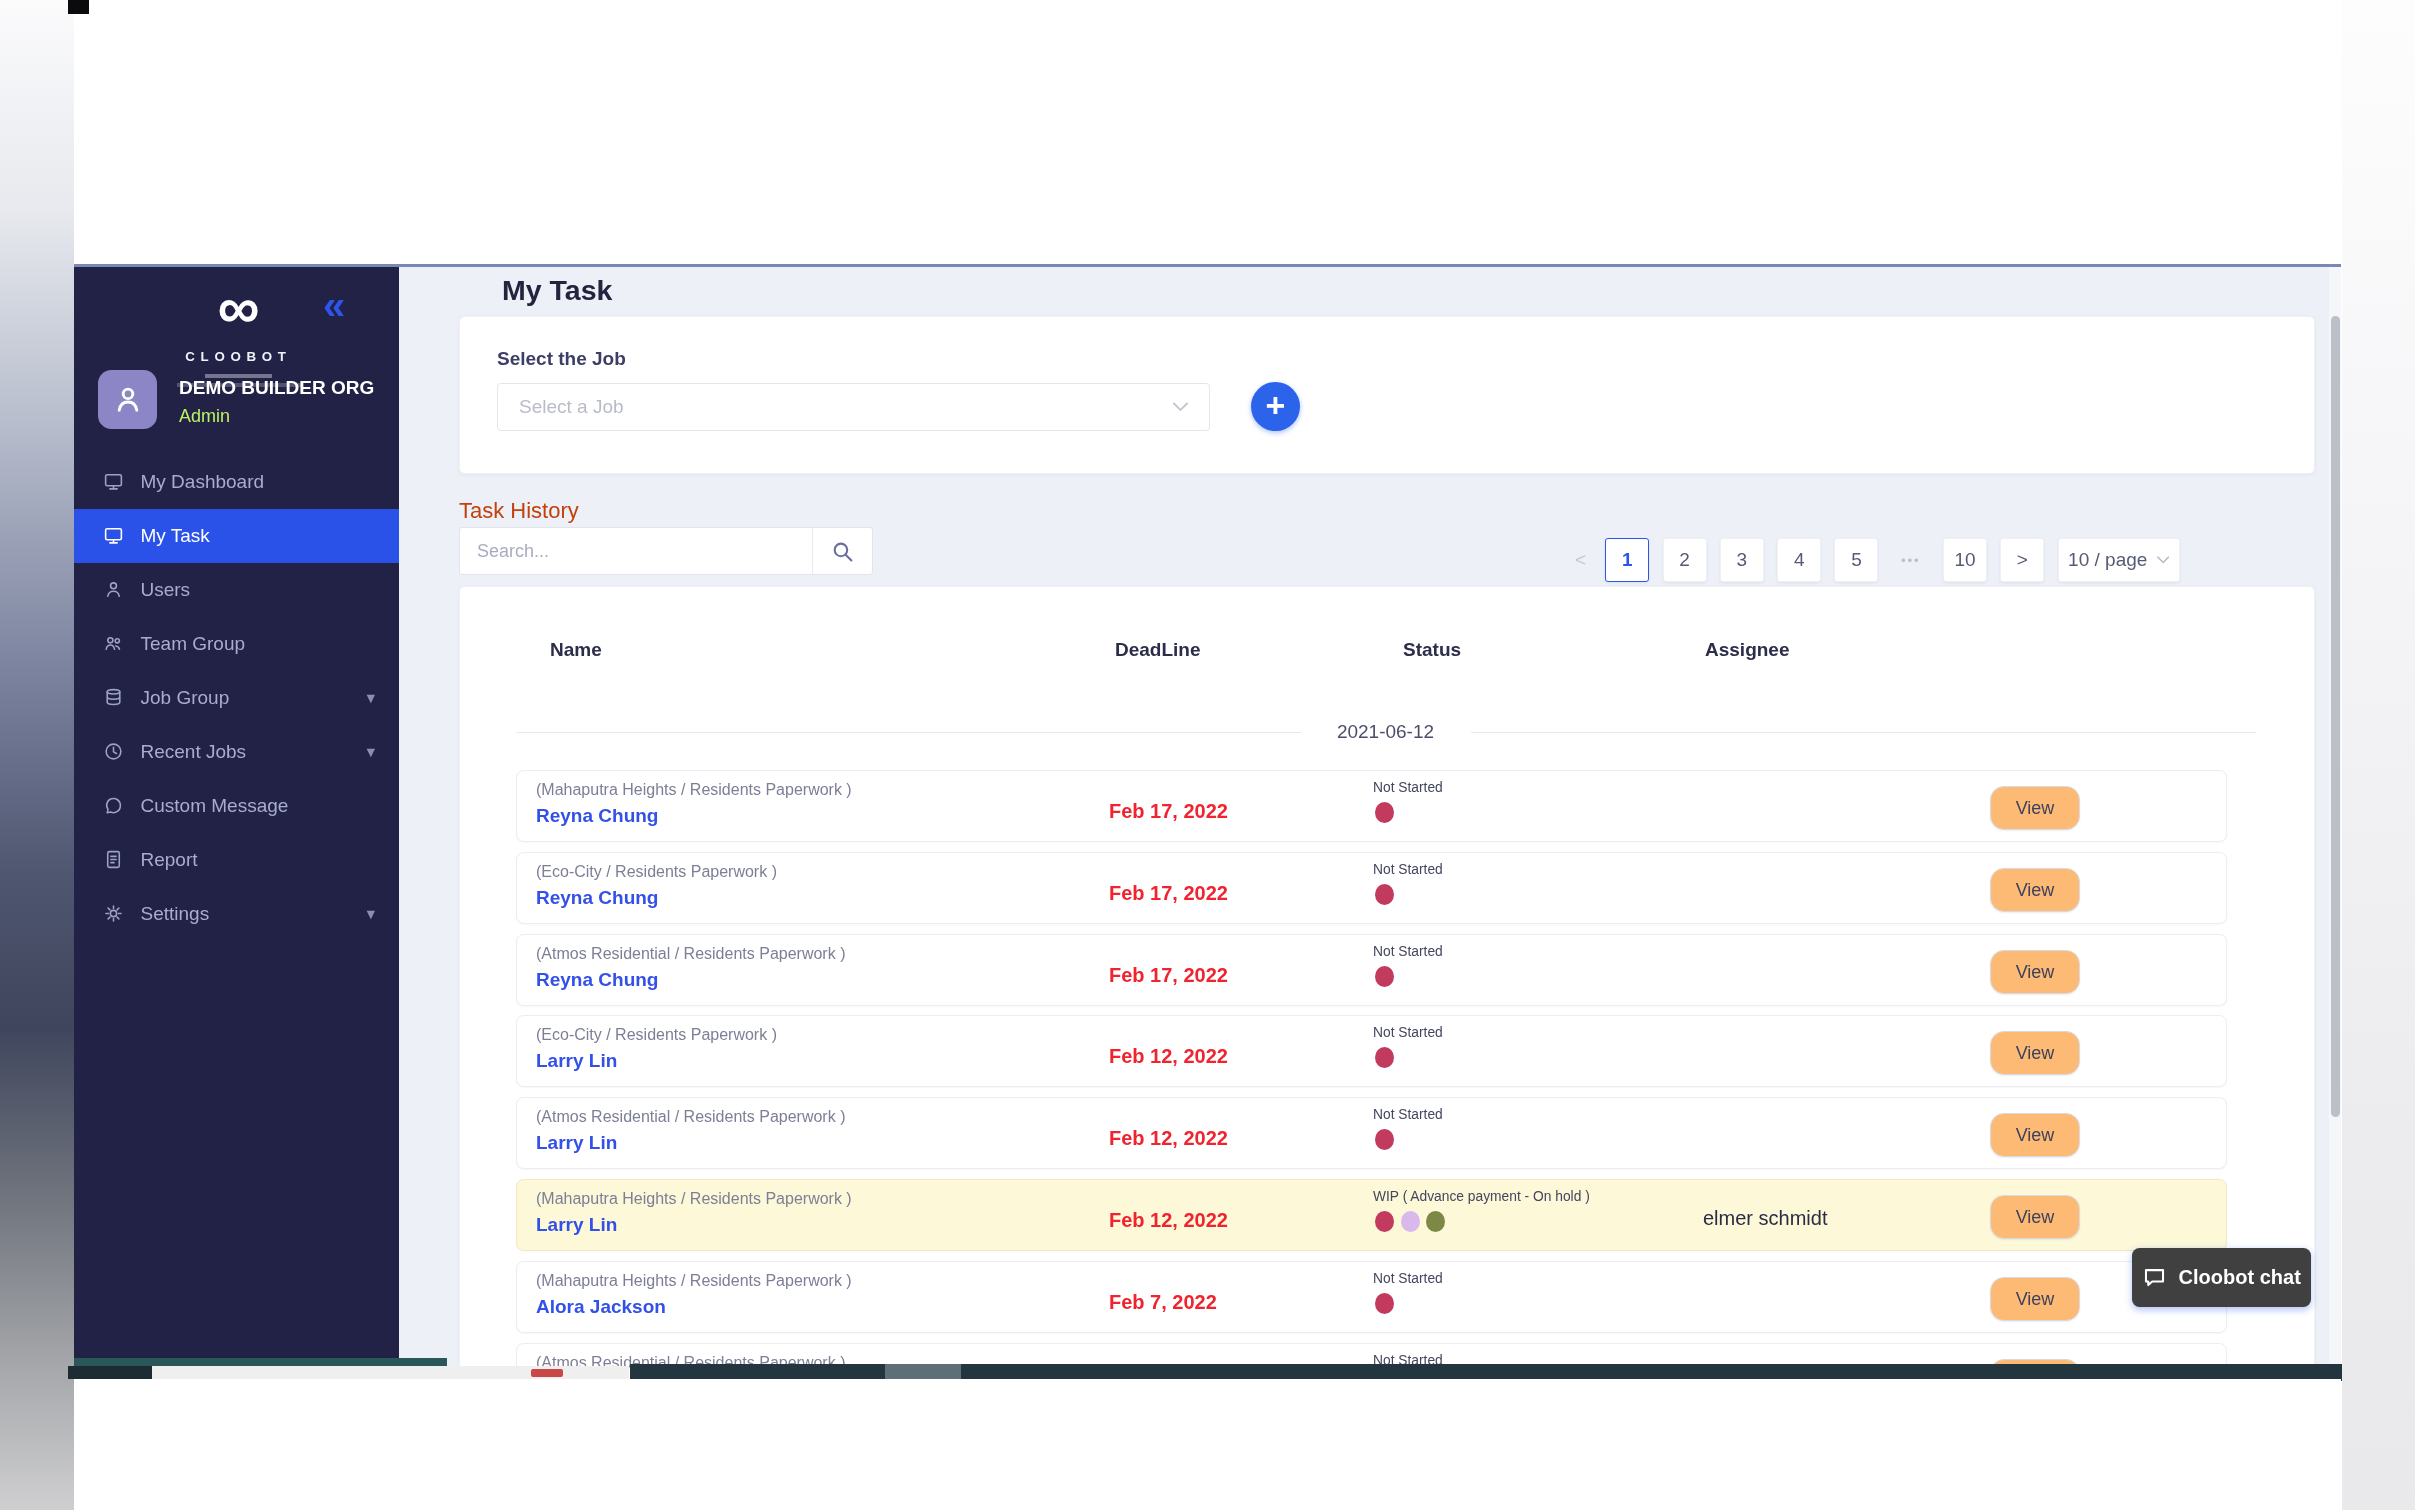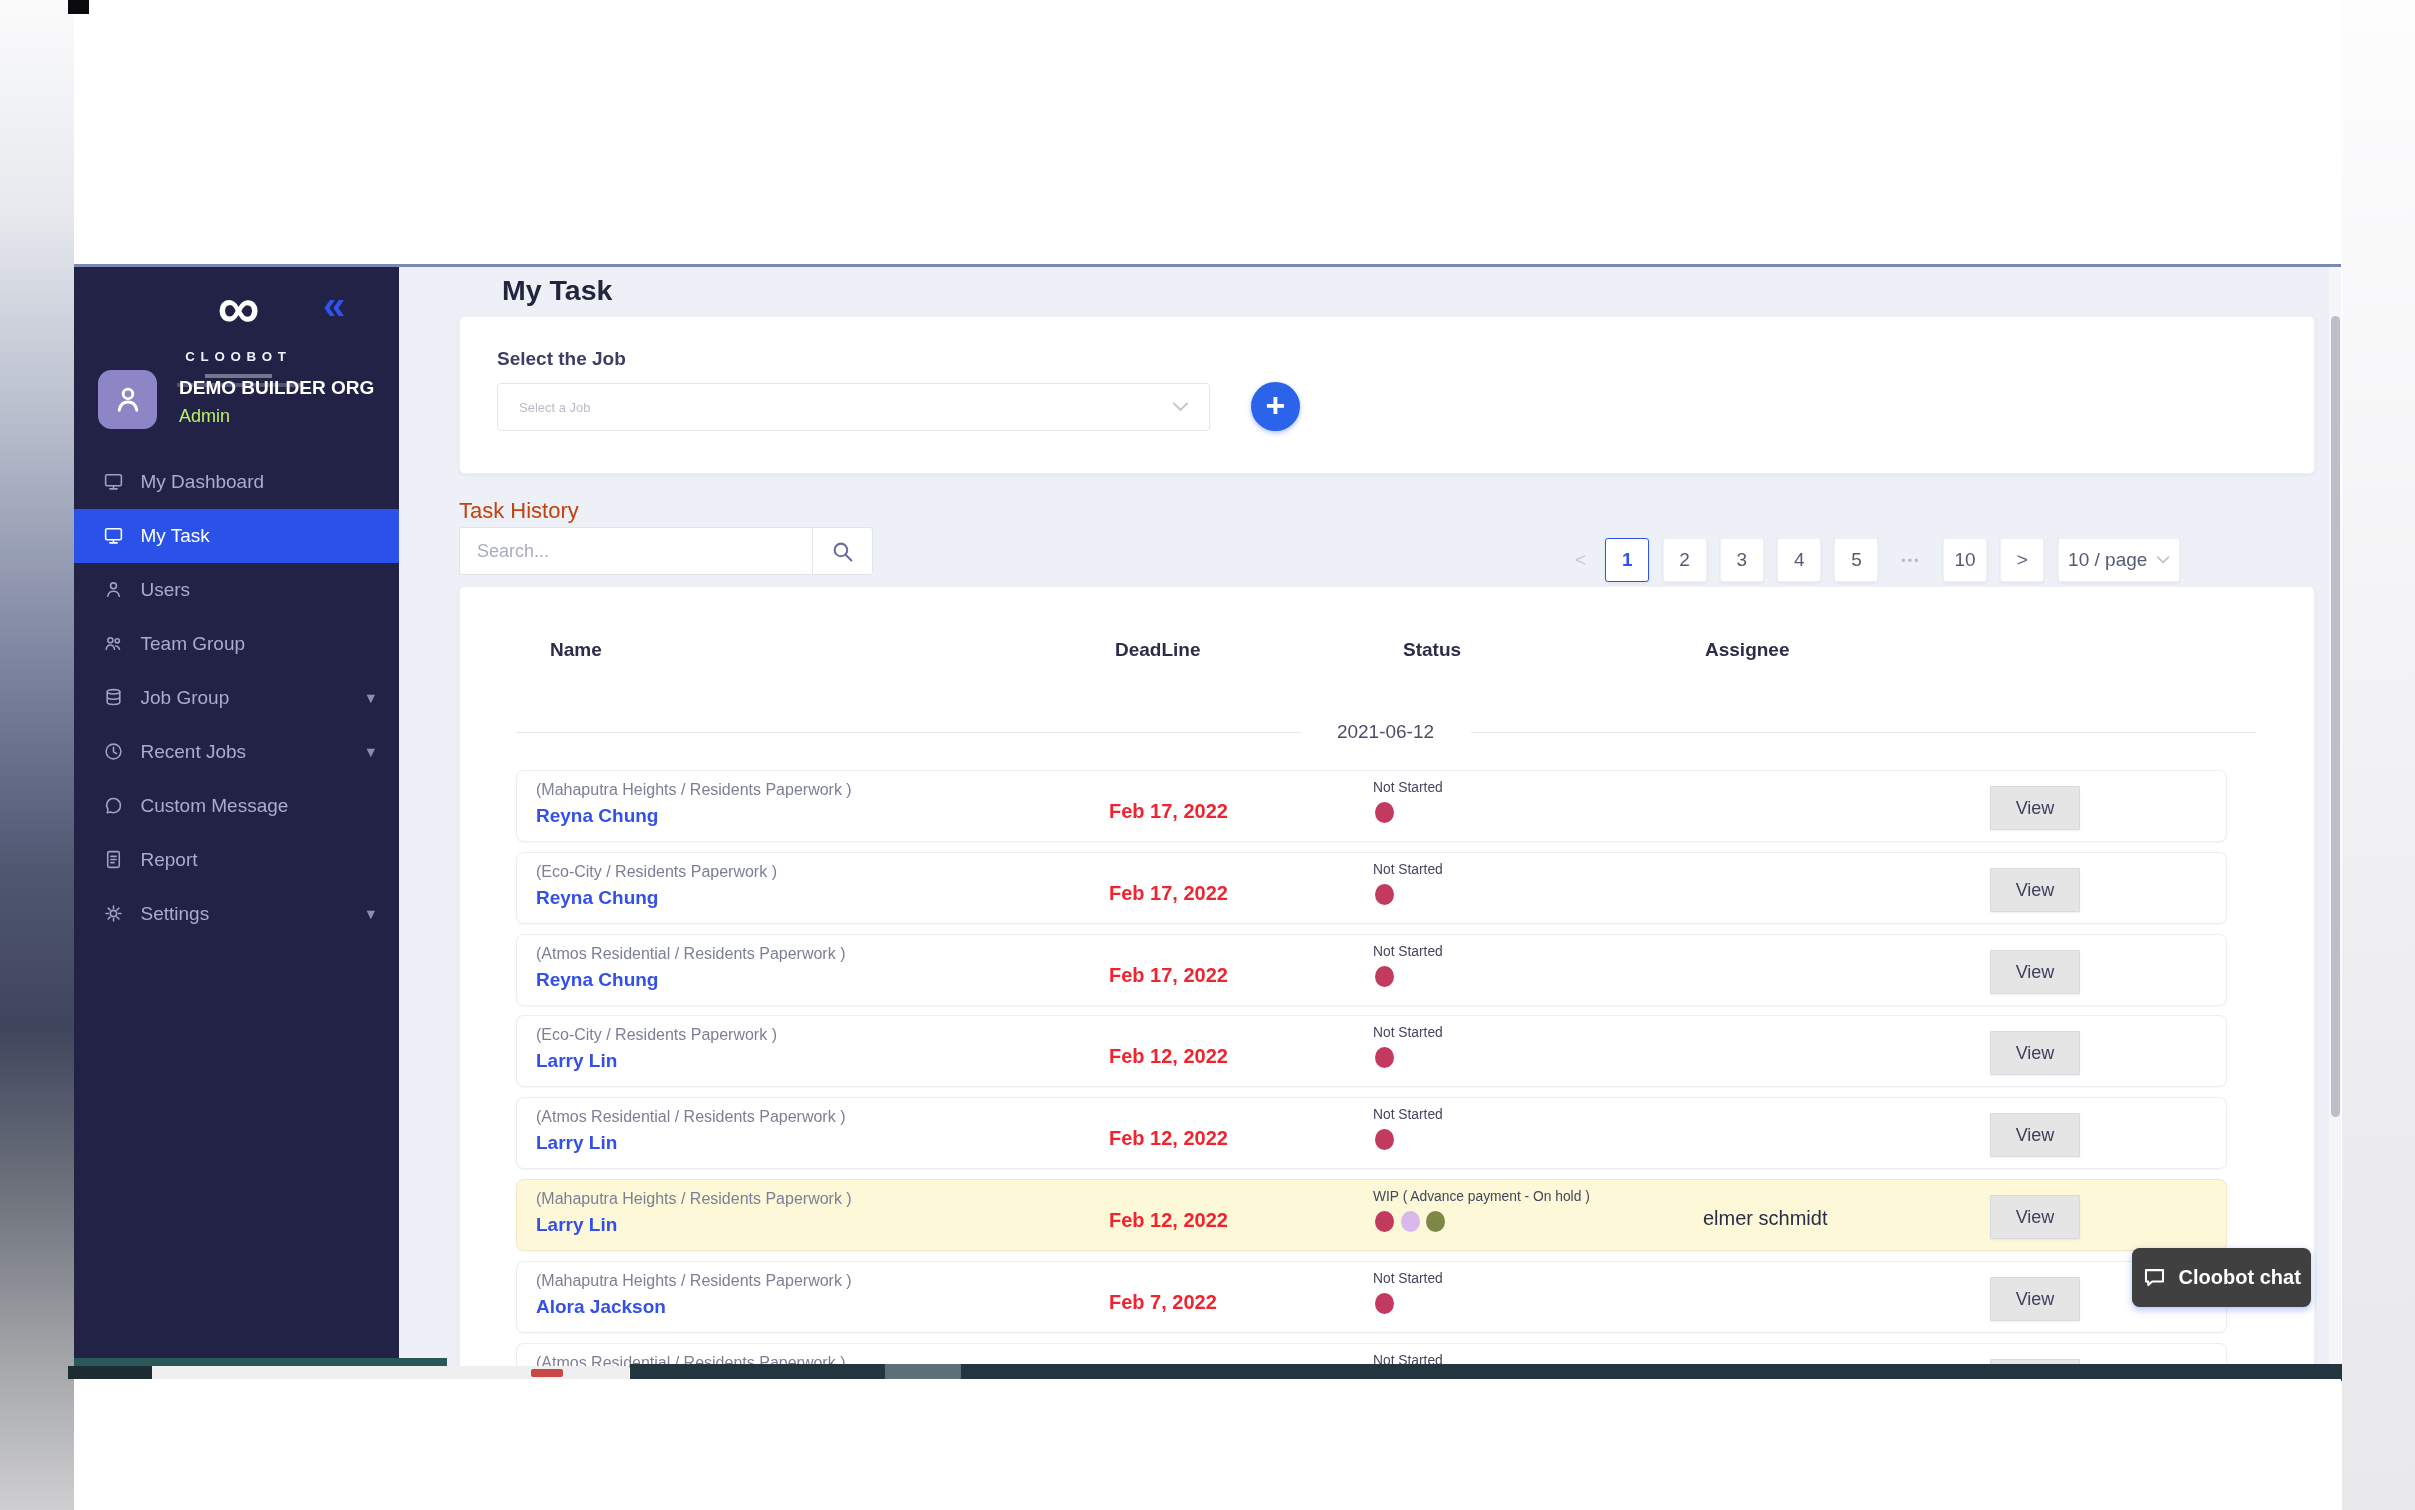--- a/index.html
+++ b/index.html
@@ -37,21 +37,21 @@
   .nav-item .icon{width:21px;height:21px;margin-right:17px;flex:0 0 auto;display:flex;}
   .nav-item .lbl{font-size:19px;font-weight:400;white-space:nowrap;}
   .nav-item.active{background:#2b52e8;color:#ffffff;}
   .nav-item .chev{position:absolute;right:21px;top:50%;transform:translateY(-50%);font-size:14.3px;color:#8b8fae;}
 
   
   .page-title{left:428px;top:9.5px;color:#23243e;font-size:28.5px;font-weight:700;}
   .card{background:#ffffff;border:1px solid #eef0f4;border-radius:5.7px;box-shadow:0 1px 3.8px rgba(40,50,90,.06);}
   .job-card{left:385px;top:52px;width:1854px;height:156px;}
   .job-label{left:423px;top:84px;color:#3c3e66;font-size:19px;font-weight:700;}
-  .select-box{left:423px;top:119px;width:713px;height:48px;background:#ffffff;border:1px solid #e3e5ec;border-radius:3.8px;display:flex;align-items:center;padding:0 21px;box-sizing:border-box;color:#b9bcc8;font-size:13px;cursor:pointer;}
+  .select-box{left:423px;top:119px;width:713px;height:48px;background:#ffffff;border:1px solid #e3e5ec;border-radius:3.8px;display:flex;align-items:center;padding:0 21px;box-sizing:border-box;color:#b9bcc8;font-size:19px;cursor:pointer;}
   .select-box .chev{margin-left:auto;display:flex;}
   .plus-btn{left:1177px;top:118px;width:49px;height:49px;border-radius:50%;background:#2b63ea;display:flex;align-items:center;justify-content:center;box-shadow:0 1.9px 5.7px rgba(43,99,234,.4);cursor:pointer;}
   .plus-btn span{color:#fff;font-size:34px;font-weight:700;line-height:34px;margin-top:-2.9px;}
 
   .section-title{left:385px;top:234px;color:#c2410c;font-size:22px;font-weight:500;}
   .search-wrap{left:385px;top:263px;width:414px;height:48px;background:#fff;border:1px solid #e2e4ec;border-radius:2.9px;display:flex;box-sizing:border-box;}
   .search-input{flex:1;border:none;outline:none;font-size:18px;color:#55586e;padding:0 17px;background:transparent;font-family:"Liberation Sans",sans-serif;}
   .search-input::placeholder{color:#a9acc0;}
   .search-btn{width:59px;border-left:1px solid #e8eaf0;display:flex;align-items:center;justify-content:center;cursor:pointer;}
 
@@ -71,21 +71,21 @@
 
   .row-card{position:absolute;left:442px;width:1711px;height:72px;background:#fff;border:1px solid #ececf2;border-radius:7.6px;box-sizing:border-box;box-shadow:0 1px 1.9px rgba(60,60,90,.04);}
   .row-card.hl{background:#fcf8d8;border-color:#efe9c8;}
   .row-job{position:absolute;left:19px;top:9.5px;font-size:16px;color:#7c7f95;white-space:nowrap;}
   .row-name{position:absolute;left:19px;top:34px;font-size:19px;font-weight:600;color:#3350e8;cursor:pointer;white-space:nowrap;}
   .row-deadline{position:absolute;left:592px;top:28.5px;font-size:20px;font-weight:600;color:#f0232e;white-space:nowrap;}
   .row-status{position:absolute;left:856px;top:8.6px;font-size:13.8px;color:#44465e;white-space:nowrap;}
   .row-dots{position:absolute;left:858px;top:31px;display:flex;gap:6.7px;}
   .row-dots i{width:19px;height:21px;border-radius:50%;display:block;}
   .row-assignee{position:absolute;left:1186px;top:27px;font-size:20px;color:#2b2c45;white-space:nowrap;}
-  .view-btn{position:absolute;left:1473px;top:15px;width:88px;height:42px;background:#e5e5e5;border:1px solid #d8dae2;border-radius:1px;
+  .view-btn{position:absolute;left:1473px;top:15px;width:88px;height:42px;background:#fdba74;border:1px solid #d8dae2;border-radius:14px;
             display:flex;align-items:center;justify-content:center;font-size:18px;color:#3e415c;cursor:pointer;box-shadow:0 1px 1.9px rgba(60,60,90,.08);}
 
   
   .teal-sliver{left:74px;top:1358px;width:373px;height:11.4px;background:#2a5757;}
   .band-darkleft{left:68px;top:1366px;width:84px;height:13.3px;background:#1d2b33;}
   .band-light{left:152px;top:1366px;width:477px;height:13.3px;background:#efefef;}
   .band-redmark{left:531px;top:1369px;width:32px;height:7.6px;background:#c84848;border-radius:1.9px;}
   .band-main{left:630px;top:1364px;width:1712px;height:17px;background:#233640;}
   .band-lightseg{left:885px;top:1364px;width:76px;height:17px;background:#5f6f77;}
 

